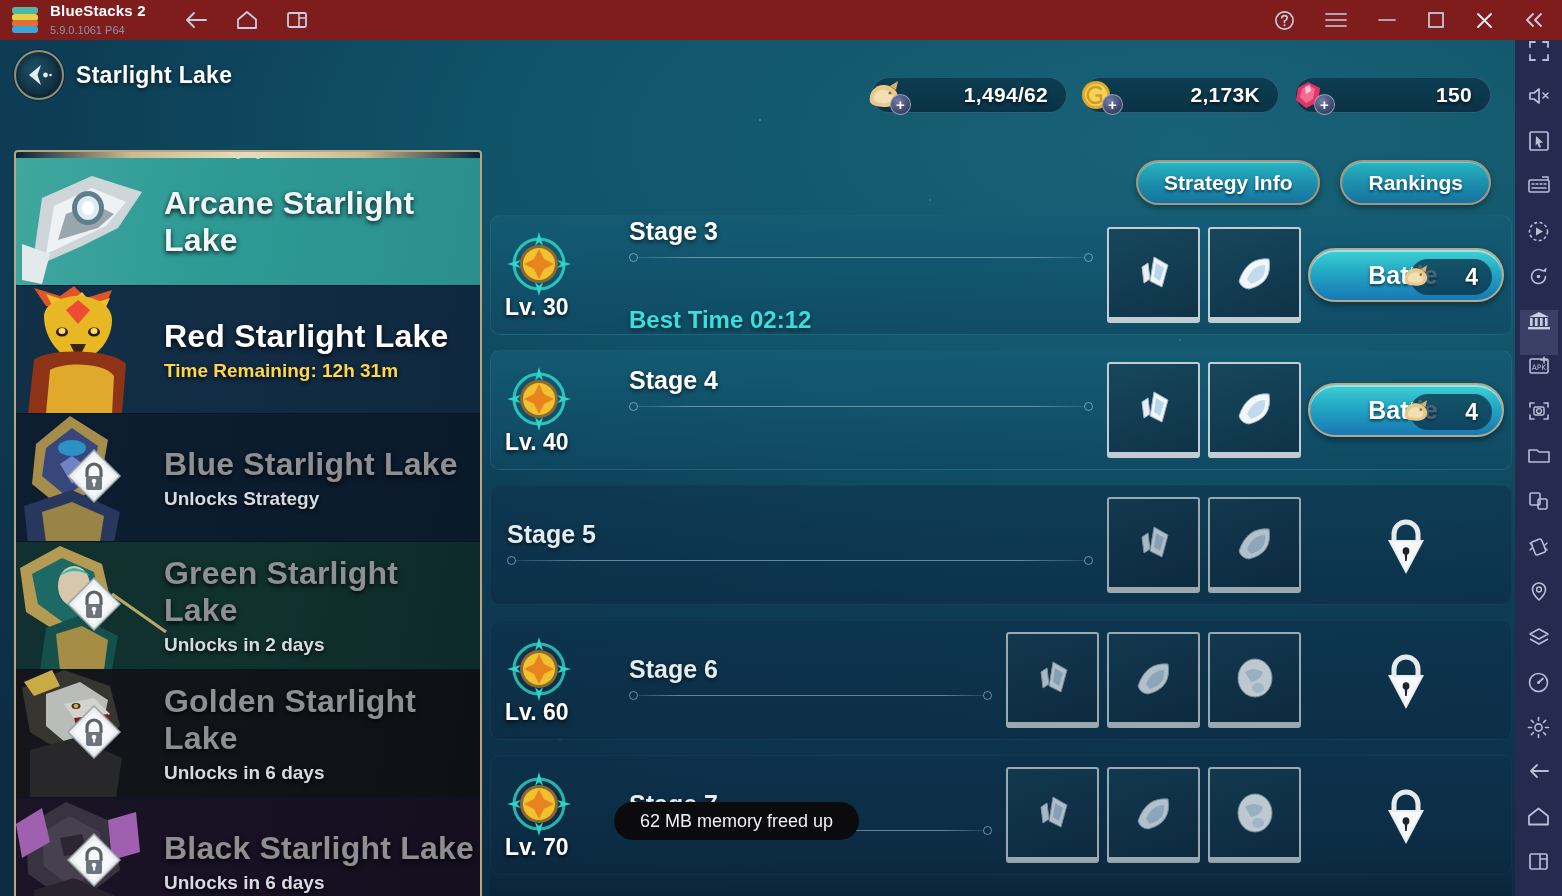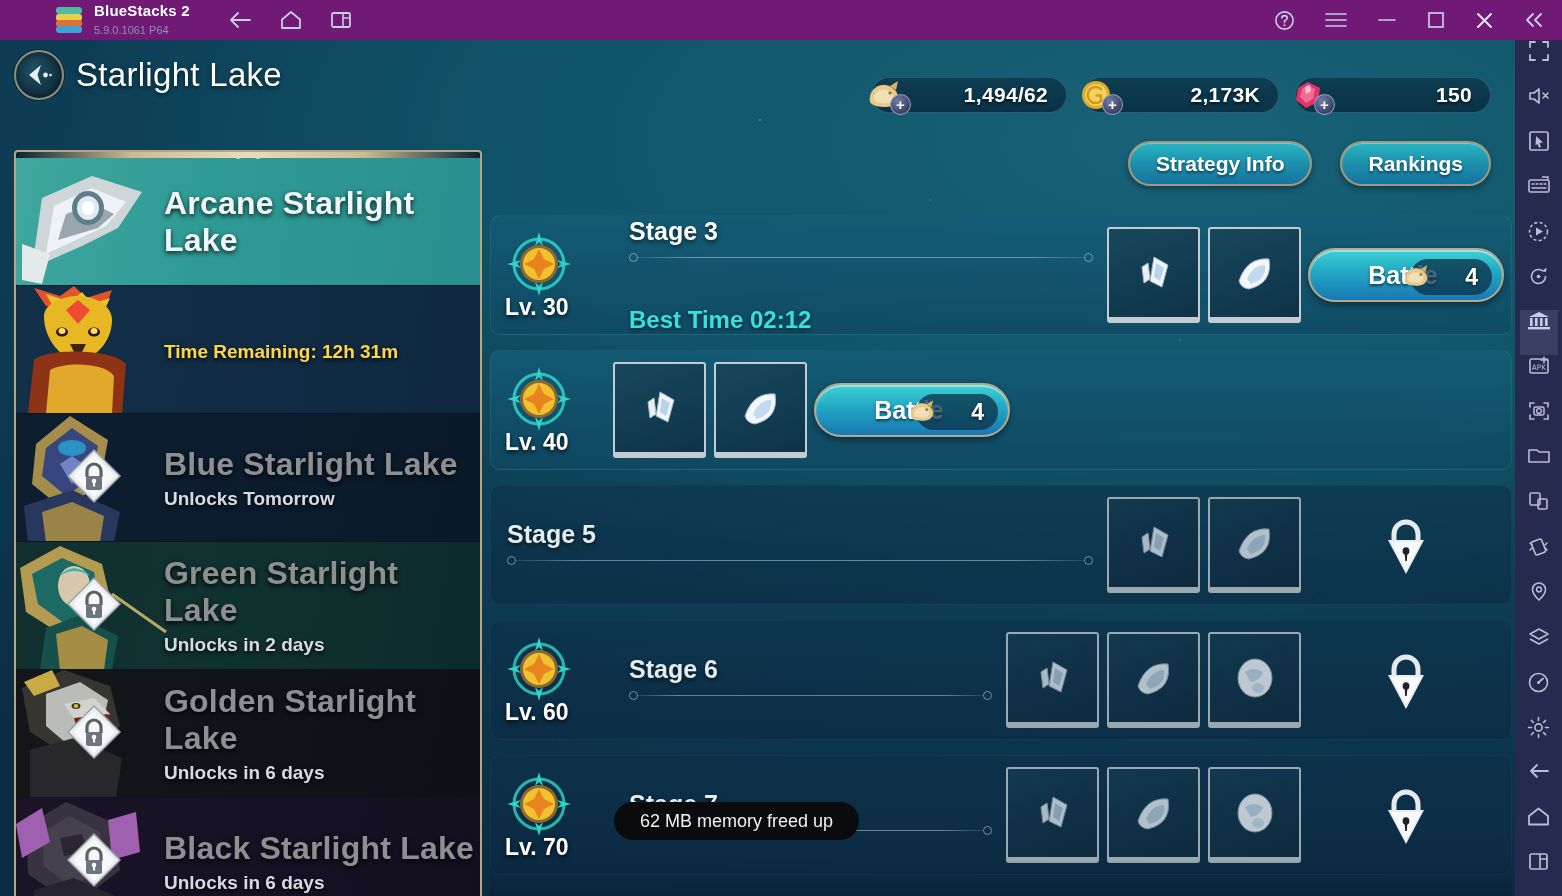--- a/index.html
+++ b/index.html
@@ -4,21 +4,21 @@
 <style>
   * { margin:0; padding:0; box-sizing:border-box; }
   html,body { width:1562px; height:896px; overflow:hidden; background:#0d1430; }
   body { font-family:"Liberation Sans", sans-serif; -webkit-font-smoothing:antialiased; }
 
   
   #app { position:relative; width:1562px; height:896px; }
 
   .bs-titlebar{
     position:absolute; left:0; top:0; width:1562px; height:40px;
-    background:#701a75; display:flex; align-items:center; z-index:40;padding-left:44px;
+    background:#7f1d1d; display:flex; align-items:center; z-index:40;
   }
   .bs-logo{ width:26px; height:26px; margin-left:12px; position:relative; }
   .bs-logo i{ position:absolute; left:0; width:26px; height:7px; border-radius:3px; display:block; }
   .bs-logo i:nth-child(1){ top:0; background:#4fb9a6; }
   .bs-logo i:nth-child(2){ top:7px; background:#e8d14a; }
   .bs-logo i:nth-child(3){ top:13px; background:#e0703a; }
   .bs-logo i:nth-child(4){ top:19px; background:#3aa3d8; }
   .bs-name{ margin-left:12px; line-height:1.05; }
   .bs-name .n{ color:#ffffff; font-size:15px; font-weight:bold; letter-spacing:.2px; }
   .bs-name .v{ color:#8e93b4; font-size:11px; margin-top:6px; }
@@ -61,42 +61,42 @@
   
   .g-header{ position:absolute; left:0; top:0; width:1515px; height:68px; z-index:6; }
   .title-wrap{ position:absolute; left:14px; top:10px; display:flex; align-items:center; gap:12px; }
   .back-badge{
     width:50px; height:50px; border-radius:50%;
     background:radial-gradient(circle at 38% 34%, #1d4f63 0%, #123143 70%, #0c2434 100%);
     border:2px solid #8c8f7a; display:flex; align-items:center; justify-content:center;
     box-shadow:0 0 0 1px rgba(0,0,0,.35), inset 0 0 10px rgba(0,0,0,.5);
   }
   .page-title{
-    font-size:33px; font-weight:normal; color:#ffffff; letter-spacing:.3px;
+    font-size:23px; font-weight:bold; color:#ffffff; letter-spacing:.3px;
     text-shadow:0 2px 4px rgba(0,0,0,.6);
   }
 
   .currency-row{ position:absolute; right:24px; top:55px; display:flex; align-items:center; gap:16px; transform:translateY(-50%); }
   .cur{
     position:relative; height:36px; min-width:196px;
     background:linear-gradient(180deg,#0d3d52 0%, #0a3246 100%);
     border-radius:18px; border:1px solid rgba(120,190,205,.28);
     display:flex; align-items:center; justify-content:flex-end;
     padding-right:18px; padding-left:54px;
   }
   .cur .val{ color:#fff; font-size:21px; font-weight:bold; text-shadow:0 2px 3px rgba(0,0,0,.65); letter-spacing:.3px; }
   .cur .cicon{ position:absolute; left:-12px; top:-6px; width:48px; height:48px; }
   .cur .plus{
     position:absolute; left:18px; top:16px; width:21px; height:21px; border-radius:50%;
     background:radial-gradient(circle at 35% 30%, #6f7da8, #3a4268 70%, #2b3050 100%);
     border:1px solid rgba(255,255,255,.45); color:#fff; font-size:15px; font-weight:bold;
     display:flex; align-items:center; justify-content:center; line-height:1;
   }
 
-  .hdr-buttons{ position:absolute; right:24px; top:101px; display:flex; gap:28px; z-index:6; }
+  .hdr-buttons{ position:absolute; right:24px; top:120px; display:flex; gap:20px; z-index:6; }
   .pill-btn{
     height:45px; padding:0 26px; border-radius:23px;
     background:linear-gradient(180deg,#27b6c4 0%, #1e93ae 45%, #1573a0 100%);
     border:2px solid #a5977f; color:#fff; font-size:21px; font-weight:bold;
     display:flex; align-items:center; justify-content:center;
     text-shadow:0 2px 3px rgba(0,0,0,.55);
     box-shadow:inset 0 1px 0 rgba(255,255,255,.35), 0 3px 6px rgba(0,0,0,.35);
   }
 
   
@@ -378,20 +378,21 @@
             <ellipse cx="46" cy="46" rx="6" ry="4.5" fill="#2d1408"></ellipse>
               <ellipse cx="46" cy="45" rx="3.5" ry="3" fill="#ffe066"></ellipse>
             <ellipse cx="78" cy="46" rx="6" ry="4.5" fill="#2d1408"></ellipse>
               <ellipse cx="78" cy="45" rx="3.5" ry="3" fill="#ffe066"></ellipse>
             <path d="M54 58 L70 58 L62 74 Z" fill="#3b2416"></path>
             <path d="M18 74 C30 62 96 62 110 78 L106 128 L12 128 Z" fill="#8f3316"></path>
             <path d="M34 84 C48 76 88 76 98 90 L96 128 L30 128 Z" fill="#e0a92c"></path>
           </svg>
         </div>
         <div class="txt">
+          <div class="lname">Red Starlight Lake</div>
           <div class="lsub" style="color:#ffd64a;">Time Remaining: 12h 31m</div>
         </div>
       </div>
 
       <div class="lake-item locked">
         <div class="art art-blue">
           <svg width="180" height="128" viewBox="0 0 180 128" style="position:absolute;left:0;top:0;opacity:.9">
             <path d="M20 30 L54 2 L92 26 L84 70 L48 96 L16 70 Z" fill="#b89a4e"></path>
             <path d="M30 34 L56 14 L82 32 L76 64 L50 82 L26 62 Z" fill="#3c4c86"></path>
             <ellipse cx="56" cy="34" rx="14" ry="8" fill="#2f9fd4"></ellipse>
@@ -405,21 +406,21 @@
             <path d="M30 4 L56 30 L30 56 L4 30 Z" fill="#e9edef" stroke="#9aa3a8" stroke-width="1.5"></path>
             <path d="M30 9 L51 30 L30 51 L9 30 Z" fill="#f6f8f9"></path>
             <path d="M23 31 V25 a7 7 0 0 1 14 0 V31" stroke="#5a6268" stroke-width="3.2" fill="none"></path>
             <rect x="22" y="30" width="16" height="14" rx="2.5" fill="#6c757d"></rect>
             <circle cx="30" cy="35" r="2.3" fill="#f6f8f9"></circle>
             <rect x="29" y="35" width="2.2" height="5.5" fill="#f6f8f9"></rect>
           </svg>
         </div>
         <div class="txt">
           <div class="lname">Blue Starlight Lake</div>
-          <div class="lsub">Unlocks Tomorrow</div>
+          <div class="lsub">Unlocks Strategy</div>
         </div>
       </div>
 
       <div class="lake-item locked">
         <div class="art art-green">
           <svg width="180" height="128" viewBox="0 0 180 128" style="position:absolute;left:0;top:0;opacity:.92">
             <path d="M4 26 L44 4 L86 22 L96 64 L54 98 L10 70 Z" fill="#c2a455"></path>
             <path d="M16 32 L46 16 L78 30 L84 60 L52 84 L22 62 Z" fill="#1f6f6a"></path>
             <ellipse cx="58" cy="44" rx="16" ry="20" fill="#e8d5b8"></ellipse>
             <path d="M44 34 Q58 24 74 34 Q70 28 58 26 Q48 28 44 34 Z" fill="#39c4b8"></path>
@@ -564,20 +565,29 @@
             <path d="M34 2 L38 16 L34 12 L30 16 Z" fill="#2fd6c8"></path>
             <path d="M34 66 L38 52 L34 56 L30 52 Z" fill="#2fd6c8"></path>
             <path d="M2 34 L16 30 L12 34 L16 38 Z" fill="#2fd6c8"></path>
             <path d="M66 34 L52 30 L56 34 L52 38 Z" fill="#2fd6c8"></path>
             <circle cx="34" cy="34" r="19" fill="#8a6a2e"></circle>
             <circle cx="34" cy="34" r="16" fill="#f2c12f"></circle>
             <path d="M34 19 L39 29 L49 34 L39 39 L34 49 L29 39 L19 34 L29 29 Z" fill="#e8841f"></path>
           </svg>
           <div class="lv-text">Lv. 40</div>
         </div>
+        <div class="stage-mid">
+          <div class="stage-name">Stage 4</div>
+          <div class="divider">
+            <span class="dot l"></span>
+              <span class="line"></span>
+              <span class="dot r"></span>
+          </div>
+          <div class="best-time"></div>
+        </div>
         <div class="rewards">
           <div class="rtile">
             <svg width="60" height="60" viewBox="0 0 60 60">
               <path d="M18 24 L24 20 L26 36 L20 40 Z" fill="#e8eef4" stroke="#aebcc8" stroke-width="1"></path>
               <path d="M30 14 L44 22 L38 44 L26 38 Z" fill="#f0f5fa" stroke="#9fb2c2" stroke-width="1"></path>
               <path d="M32 20 L40 25 L36 38 L30 34 Z" fill="#b8d4ea"></path>
             </svg>
           </div>
           <div class="rtile">
             <svg width="60" height="60" viewBox="0 0 60 60">

